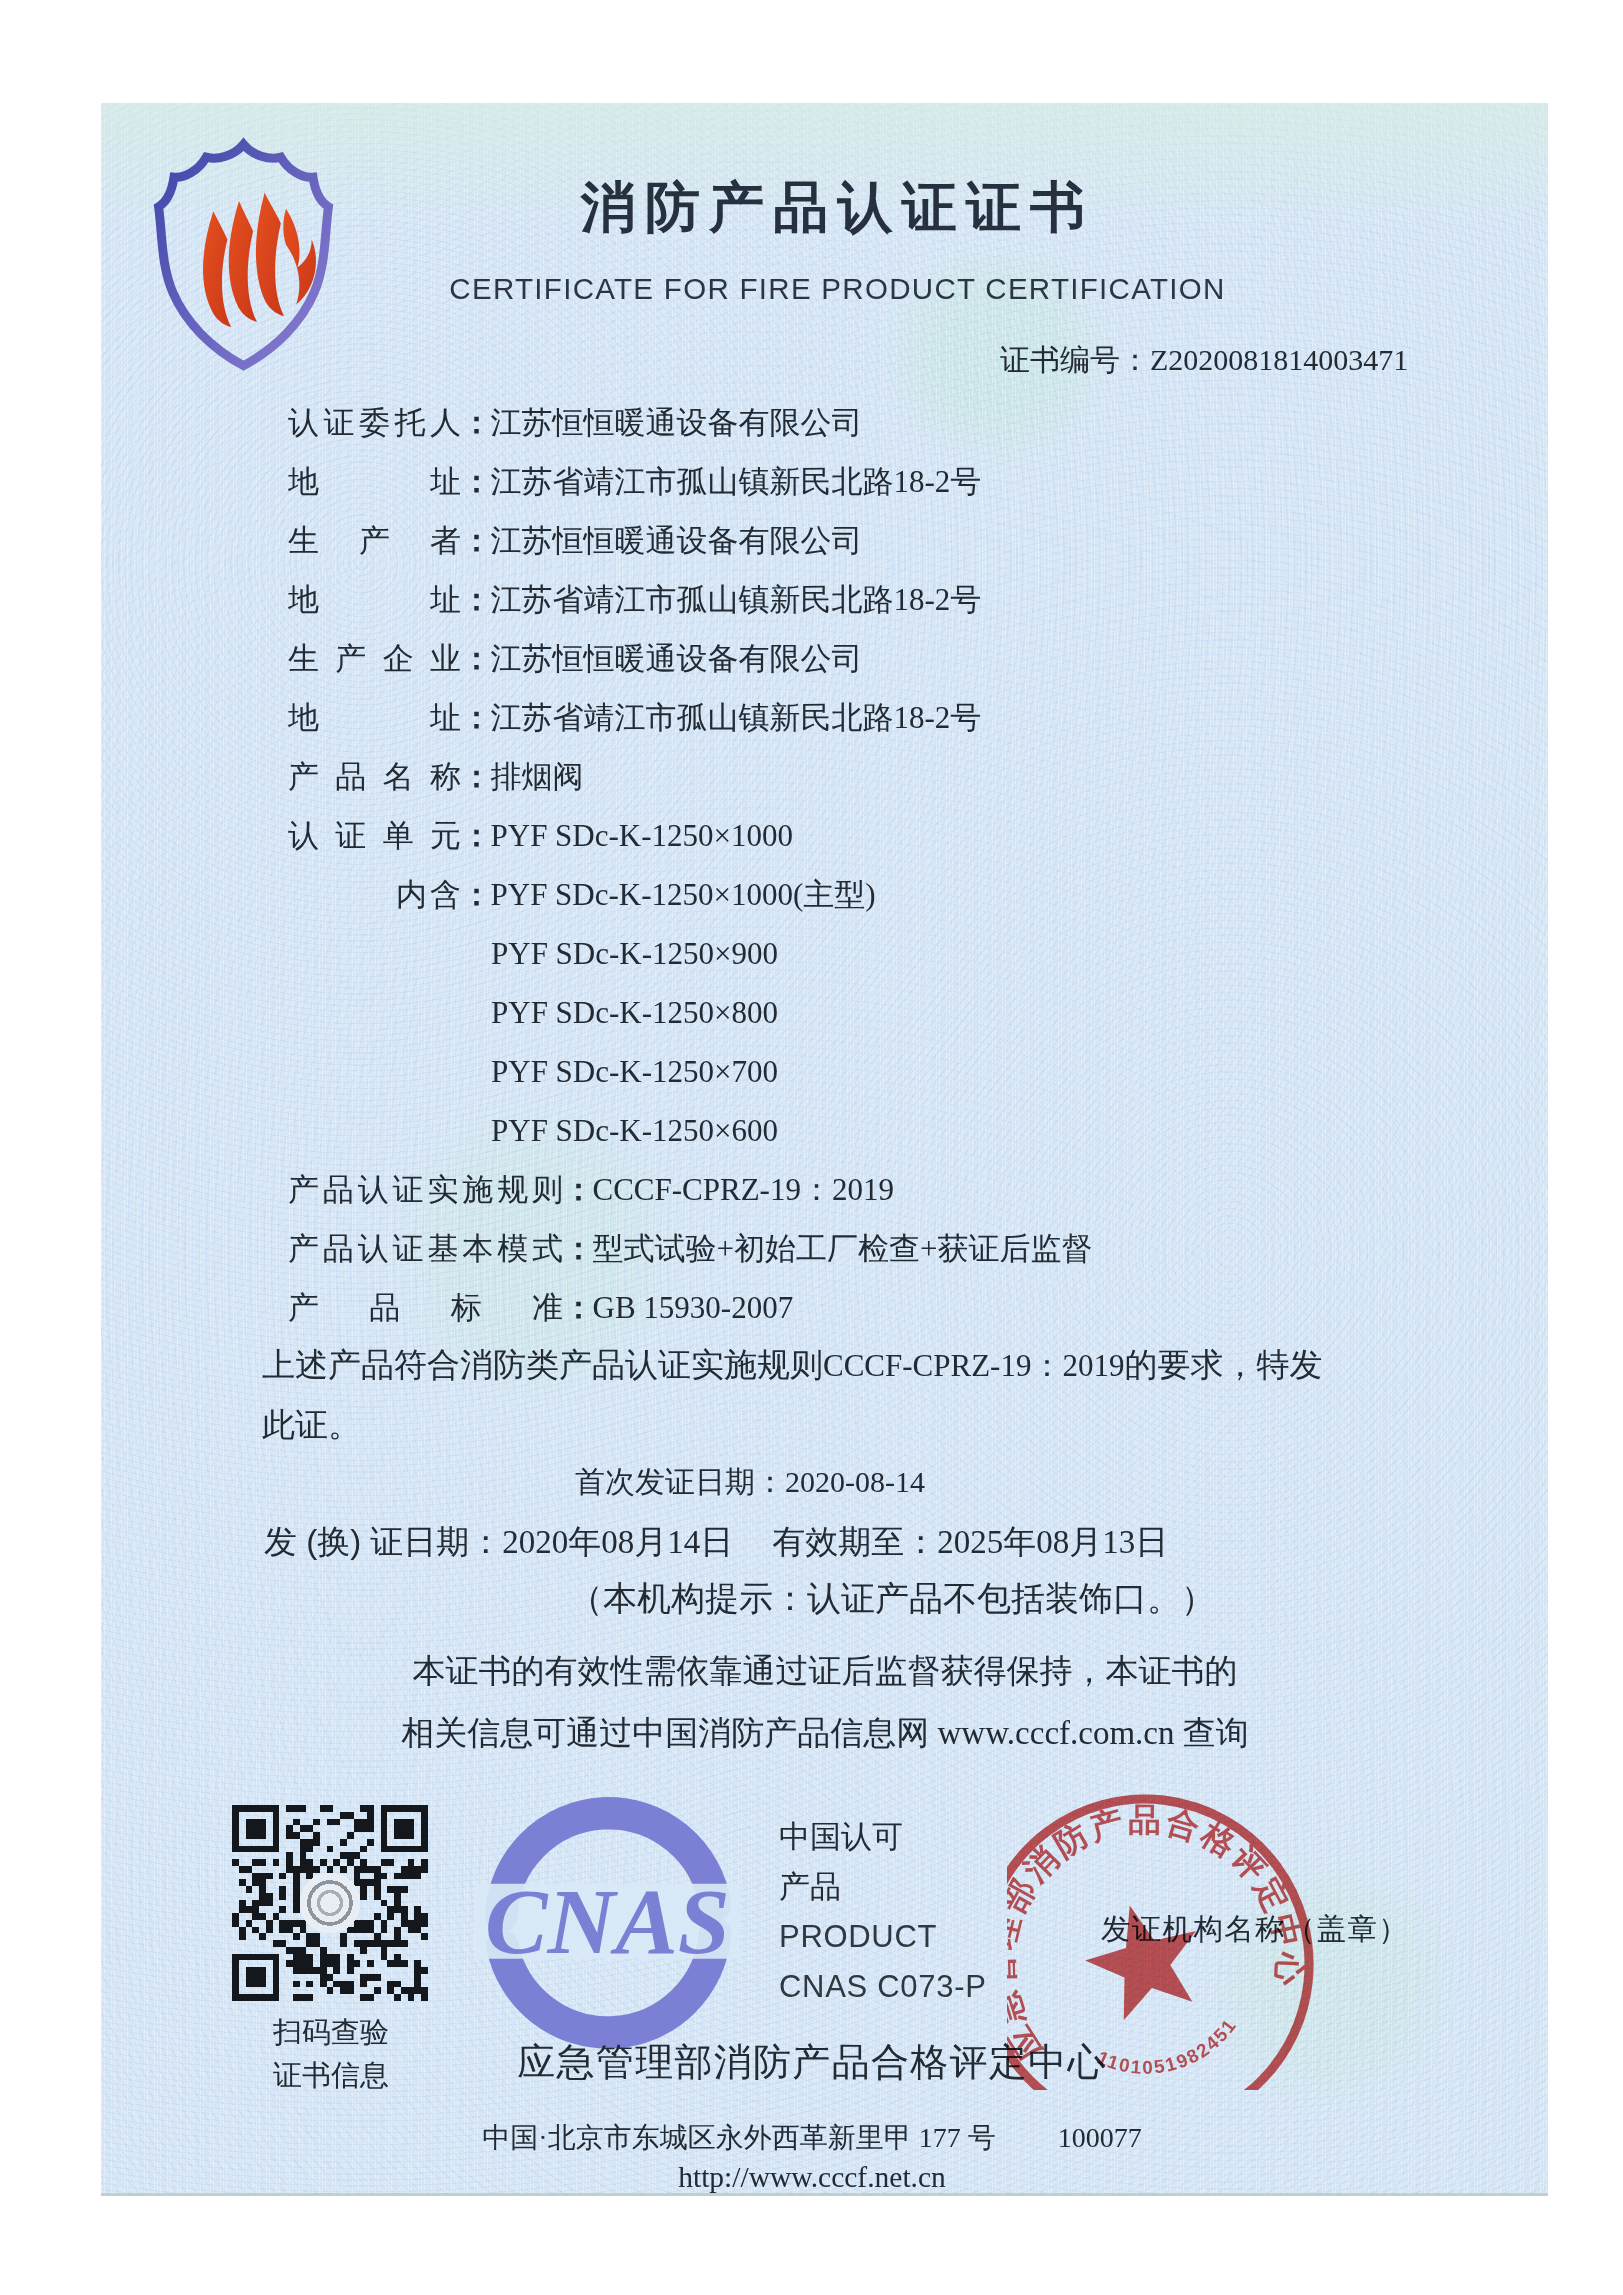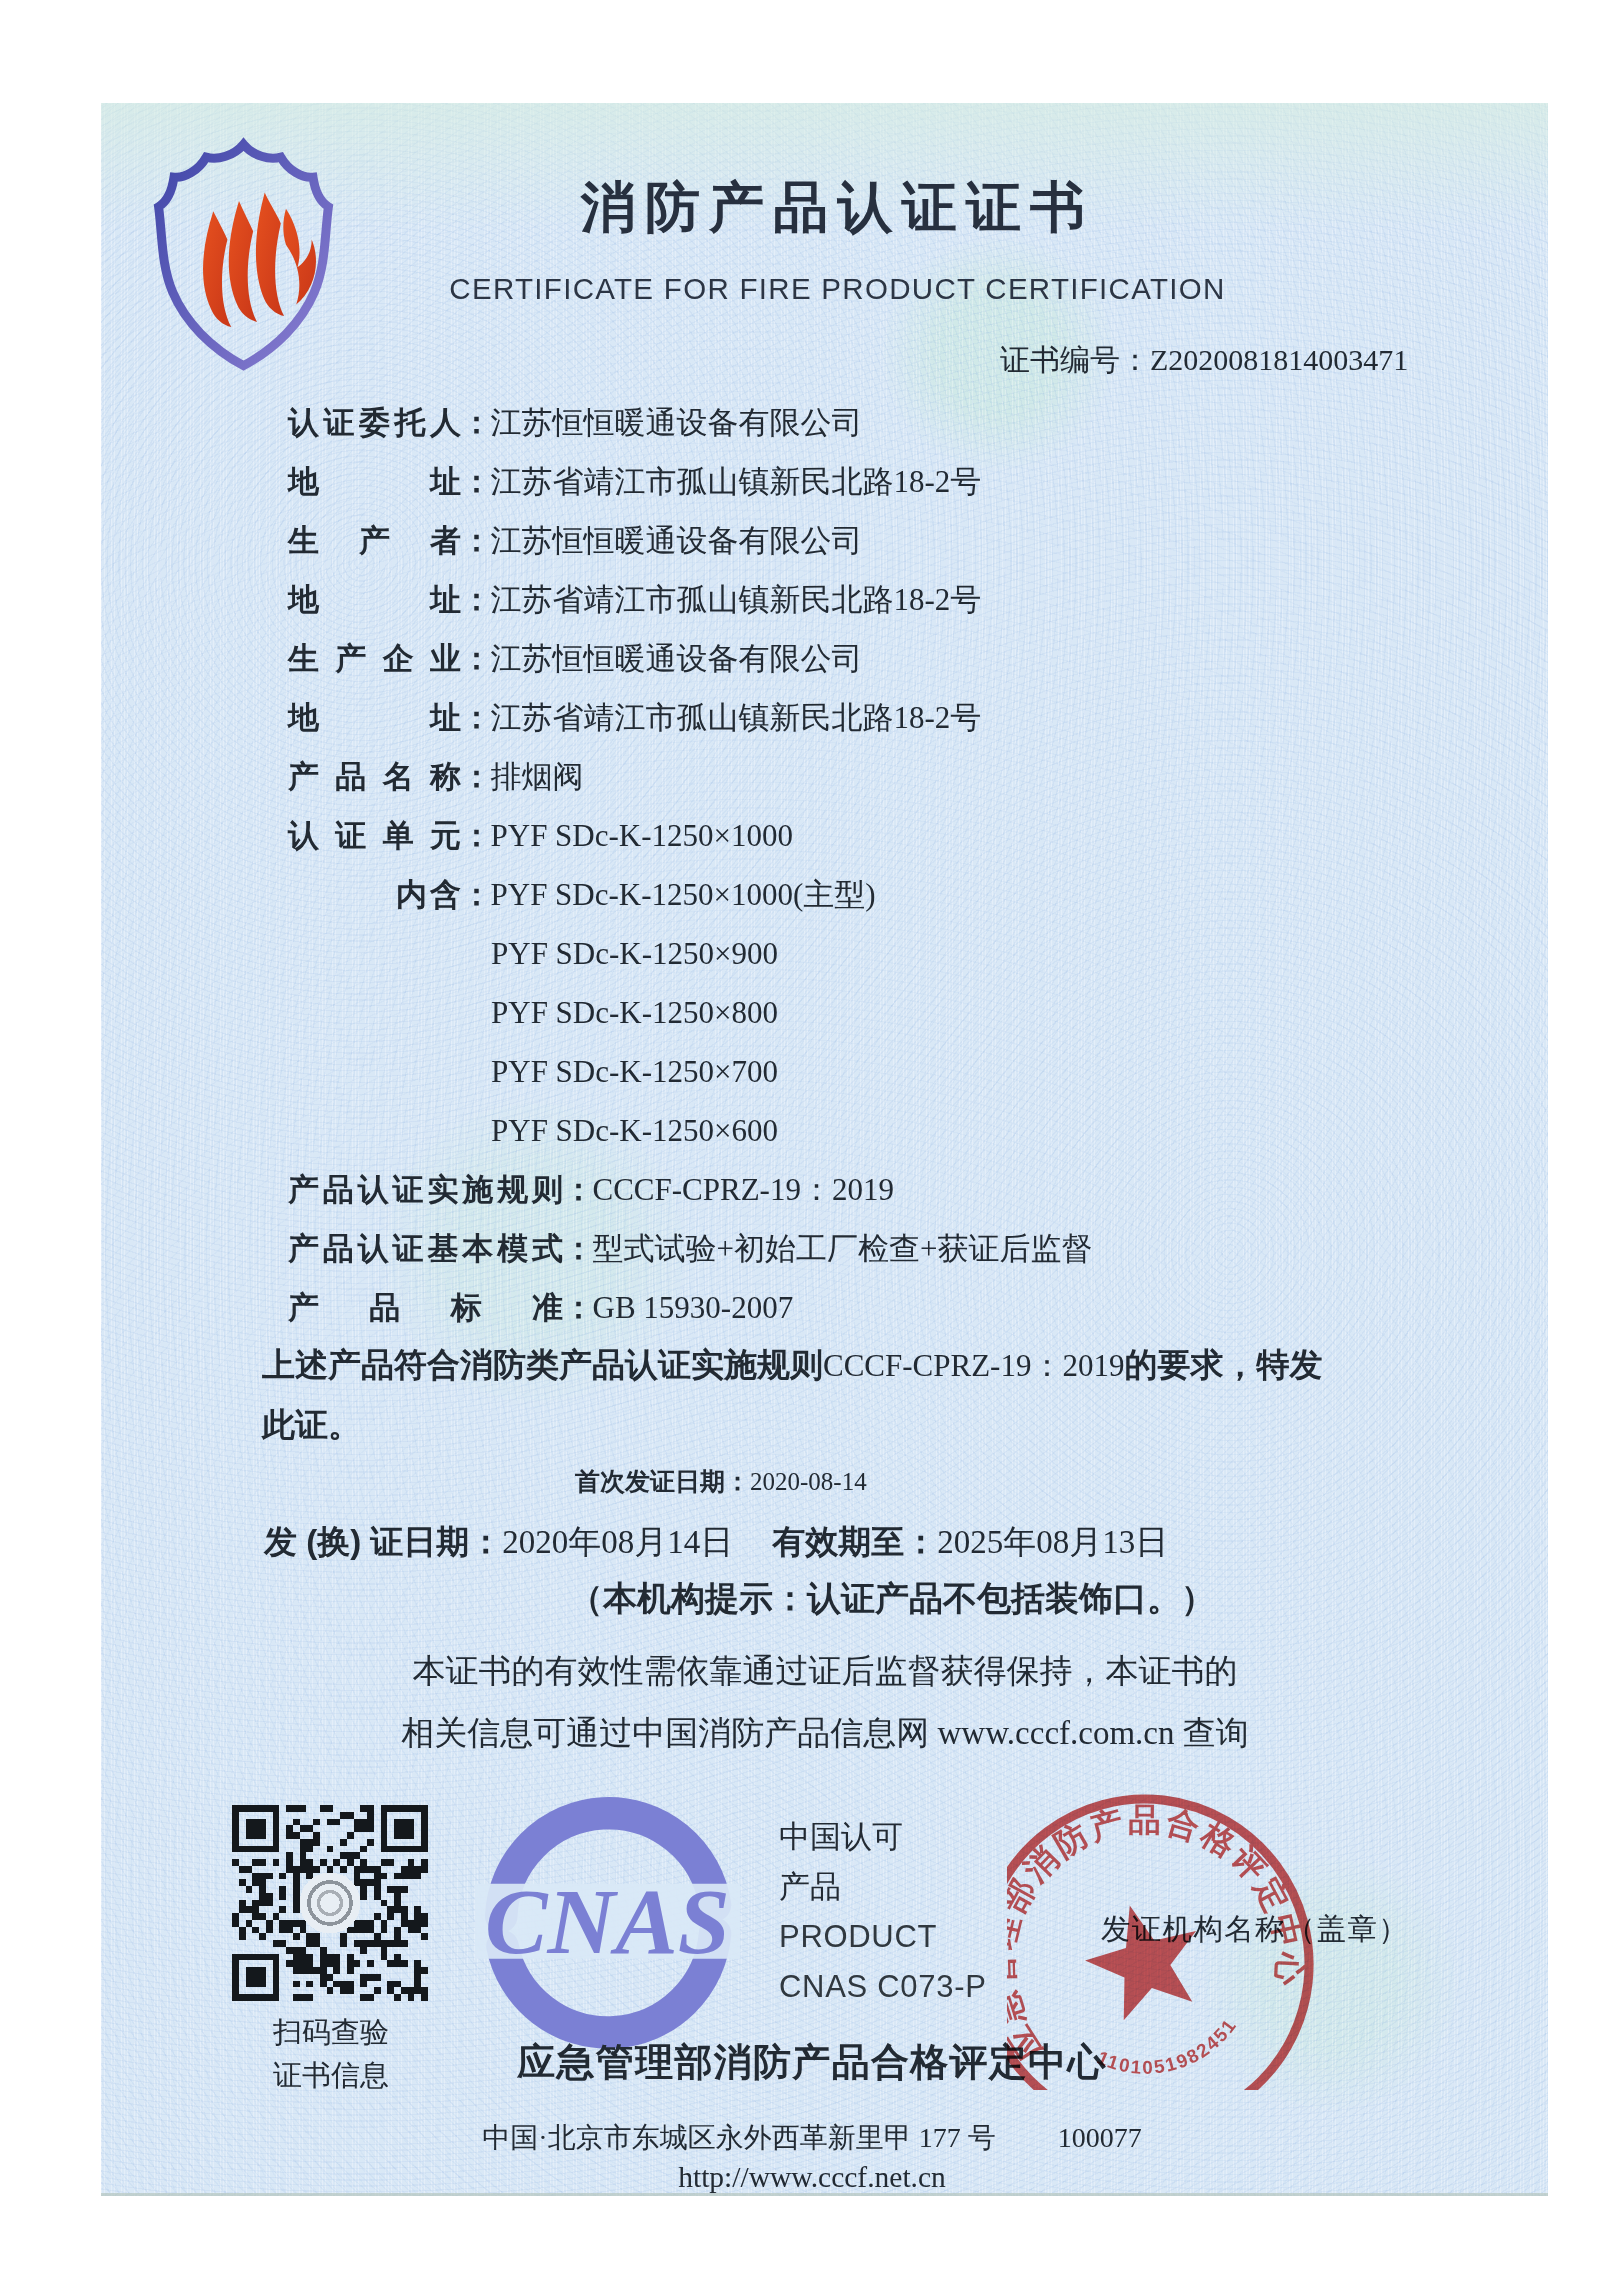--- a/index.html
+++ b/index.html
@@ -19,21 +19,21 @@
       repeating-radial-gradient(circle at 18% 22%, rgba(125,165,220,.10) 0 1.3px, rgba(125,165,220,0) 1.3px 5.9px),
       repeating-radial-gradient(circle at 78% 55%, rgba(125,165,220,.09) 0 1.3px, rgba(125,165,220,0) 1.3px 7.2px),
       repeating-radial-gradient(circle at 45% 85%, rgba(125,165,220,.07) 0 1.3px, rgba(125,165,220,0) 1.3px 8.5px),
       repeating-linear-gradient(90deg, rgba(255,255,255,.28) 0 0.7px, rgba(255,255,255,0) 0.7px 3.3px),
       radial-gradient(circle at 62% 12%, rgba(190,235,200,.30) 0 59px, rgba(190,235,200,0) 118px),
       radial-gradient(circle at 30% 55%, rgba(190,235,200,.20) 0 79px, rgba(190,235,200,0) 157px),
       radial-gradient(circle at 85% 90%, rgba(190,235,200,.22) 0 65px, rgba(190,235,200,0) 131px);
     border-bottom:3.3px solid rgba(140,145,150,.30);
   }
   .abs{position:absolute;}
-  .lab{font-family:"Liberation Sans","DejaVu Sans",sans-serif;font-weight:bold;}
+  .lab{font-family:"Liberation Sans","DejaVu Sans",sans-serif;font-weight:normal;}
   .val{font-family:"Liberation Serif","DejaVu Serif",serif;}
 
   .title{left:458px;top:171px;width:759px;text-align:center;font-size:55px;font-weight:bold;
          letter-spacing:9.2px;color:#27303f;font-family:"Liberation Sans","DejaVu Sans",sans-serif;}
   .subtitle{left:353px;top:272px;width:969px;text-align:center;font-size:29.5px;letter-spacing:1.3px;
          color:#2c3544;font-family:"Liberation Sans","DejaVu Sans",sans-serif;}
   .certno{left:1000px;top:340px;font-size:30px;}
 
   .fields{left:288px;top:393px;width:1244px;}
   .row{height:59px;line-height:59px;font-size:31px;white-space:nowrap;}
@@ -41,21 +41,21 @@
             font-size:31px;vertical-align:top;}
   .row.lng .lbl{width:275px;}
   .row.inner{padding-left:108px;}
   .row.inner .lbl{width:65px;}
   .row.cont{padding-left:203px;}
   .row .cln{display:inline-block;width:29.5px;font-weight:bold;
             font-family:"Liberation Sans","DejaVu Sans",sans-serif;}
 
   .statement{left:262px;top:1335px;width:1139px;font-size:33px;line-height:59px;}
   .statement .val{font-size:31px;}
-  .date-first{left:575px;top:1452px;height:59px;line-height:59px;font-size:25px;white-space:nowrap;}
+  .date-first{left:575px;top:1452px;height:59px;line-height:59px;font-size:30px;white-space:nowrap;}
   .date-issue{left:264px;top:1512px;height:59px;line-height:59px;font-size:33px;white-space:nowrap;}
   .date-issue .gap{display:inline-block;width:39px;}
   .note{left:569px;top:1576px;font-size:34px;}
   .para{left:275px;top:1640px;width:1100px;text-align:center;font-size:33px;line-height:62px;}
 
   .qr{left:232px;top:1805px;width:196px;height:196px;}
   .qr-caption{left:223px;top:2011px;width:216px;text-align:center;font-size:29px;line-height:43px;}
   .cnas-logo{left:470px;top:1795px;width:275px;height:255px;}
   .cnas-text{left:779px;top:1812px;font-size:31px;line-height:50px;white-space:nowrap;}
   .cnas-text .zh{font-family:"Liberation Serif","DejaVu Serif",serif;}

